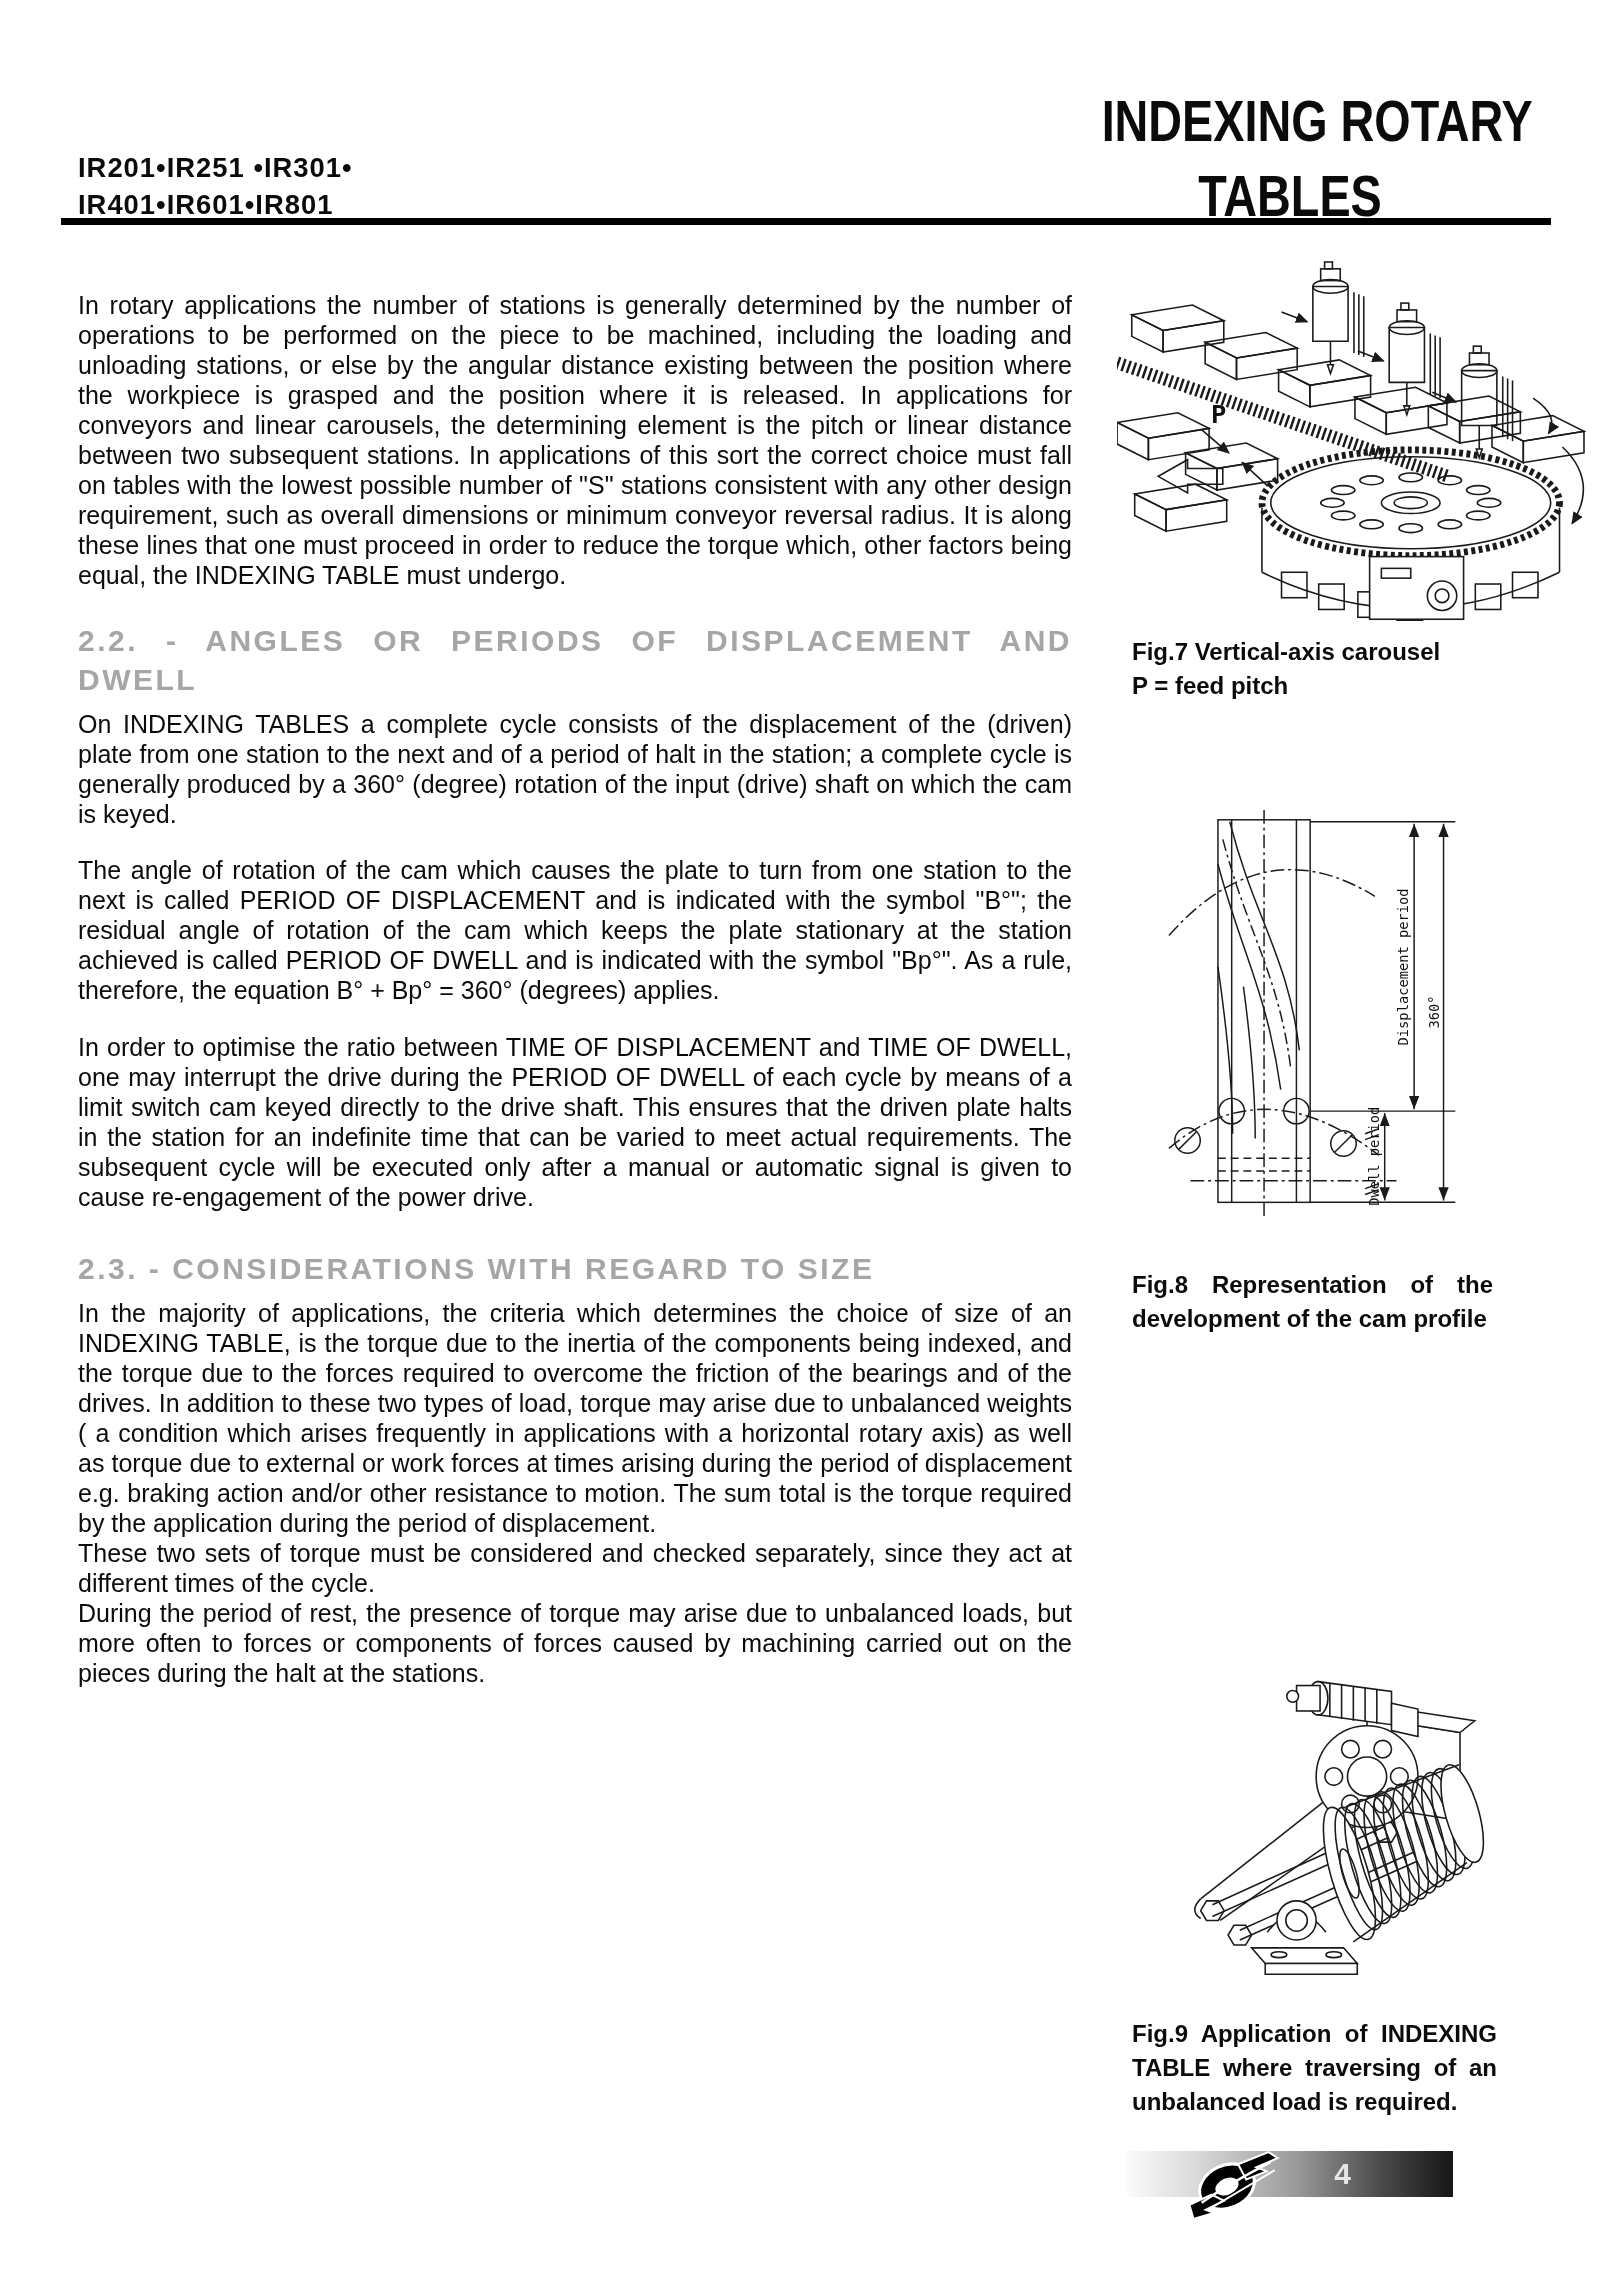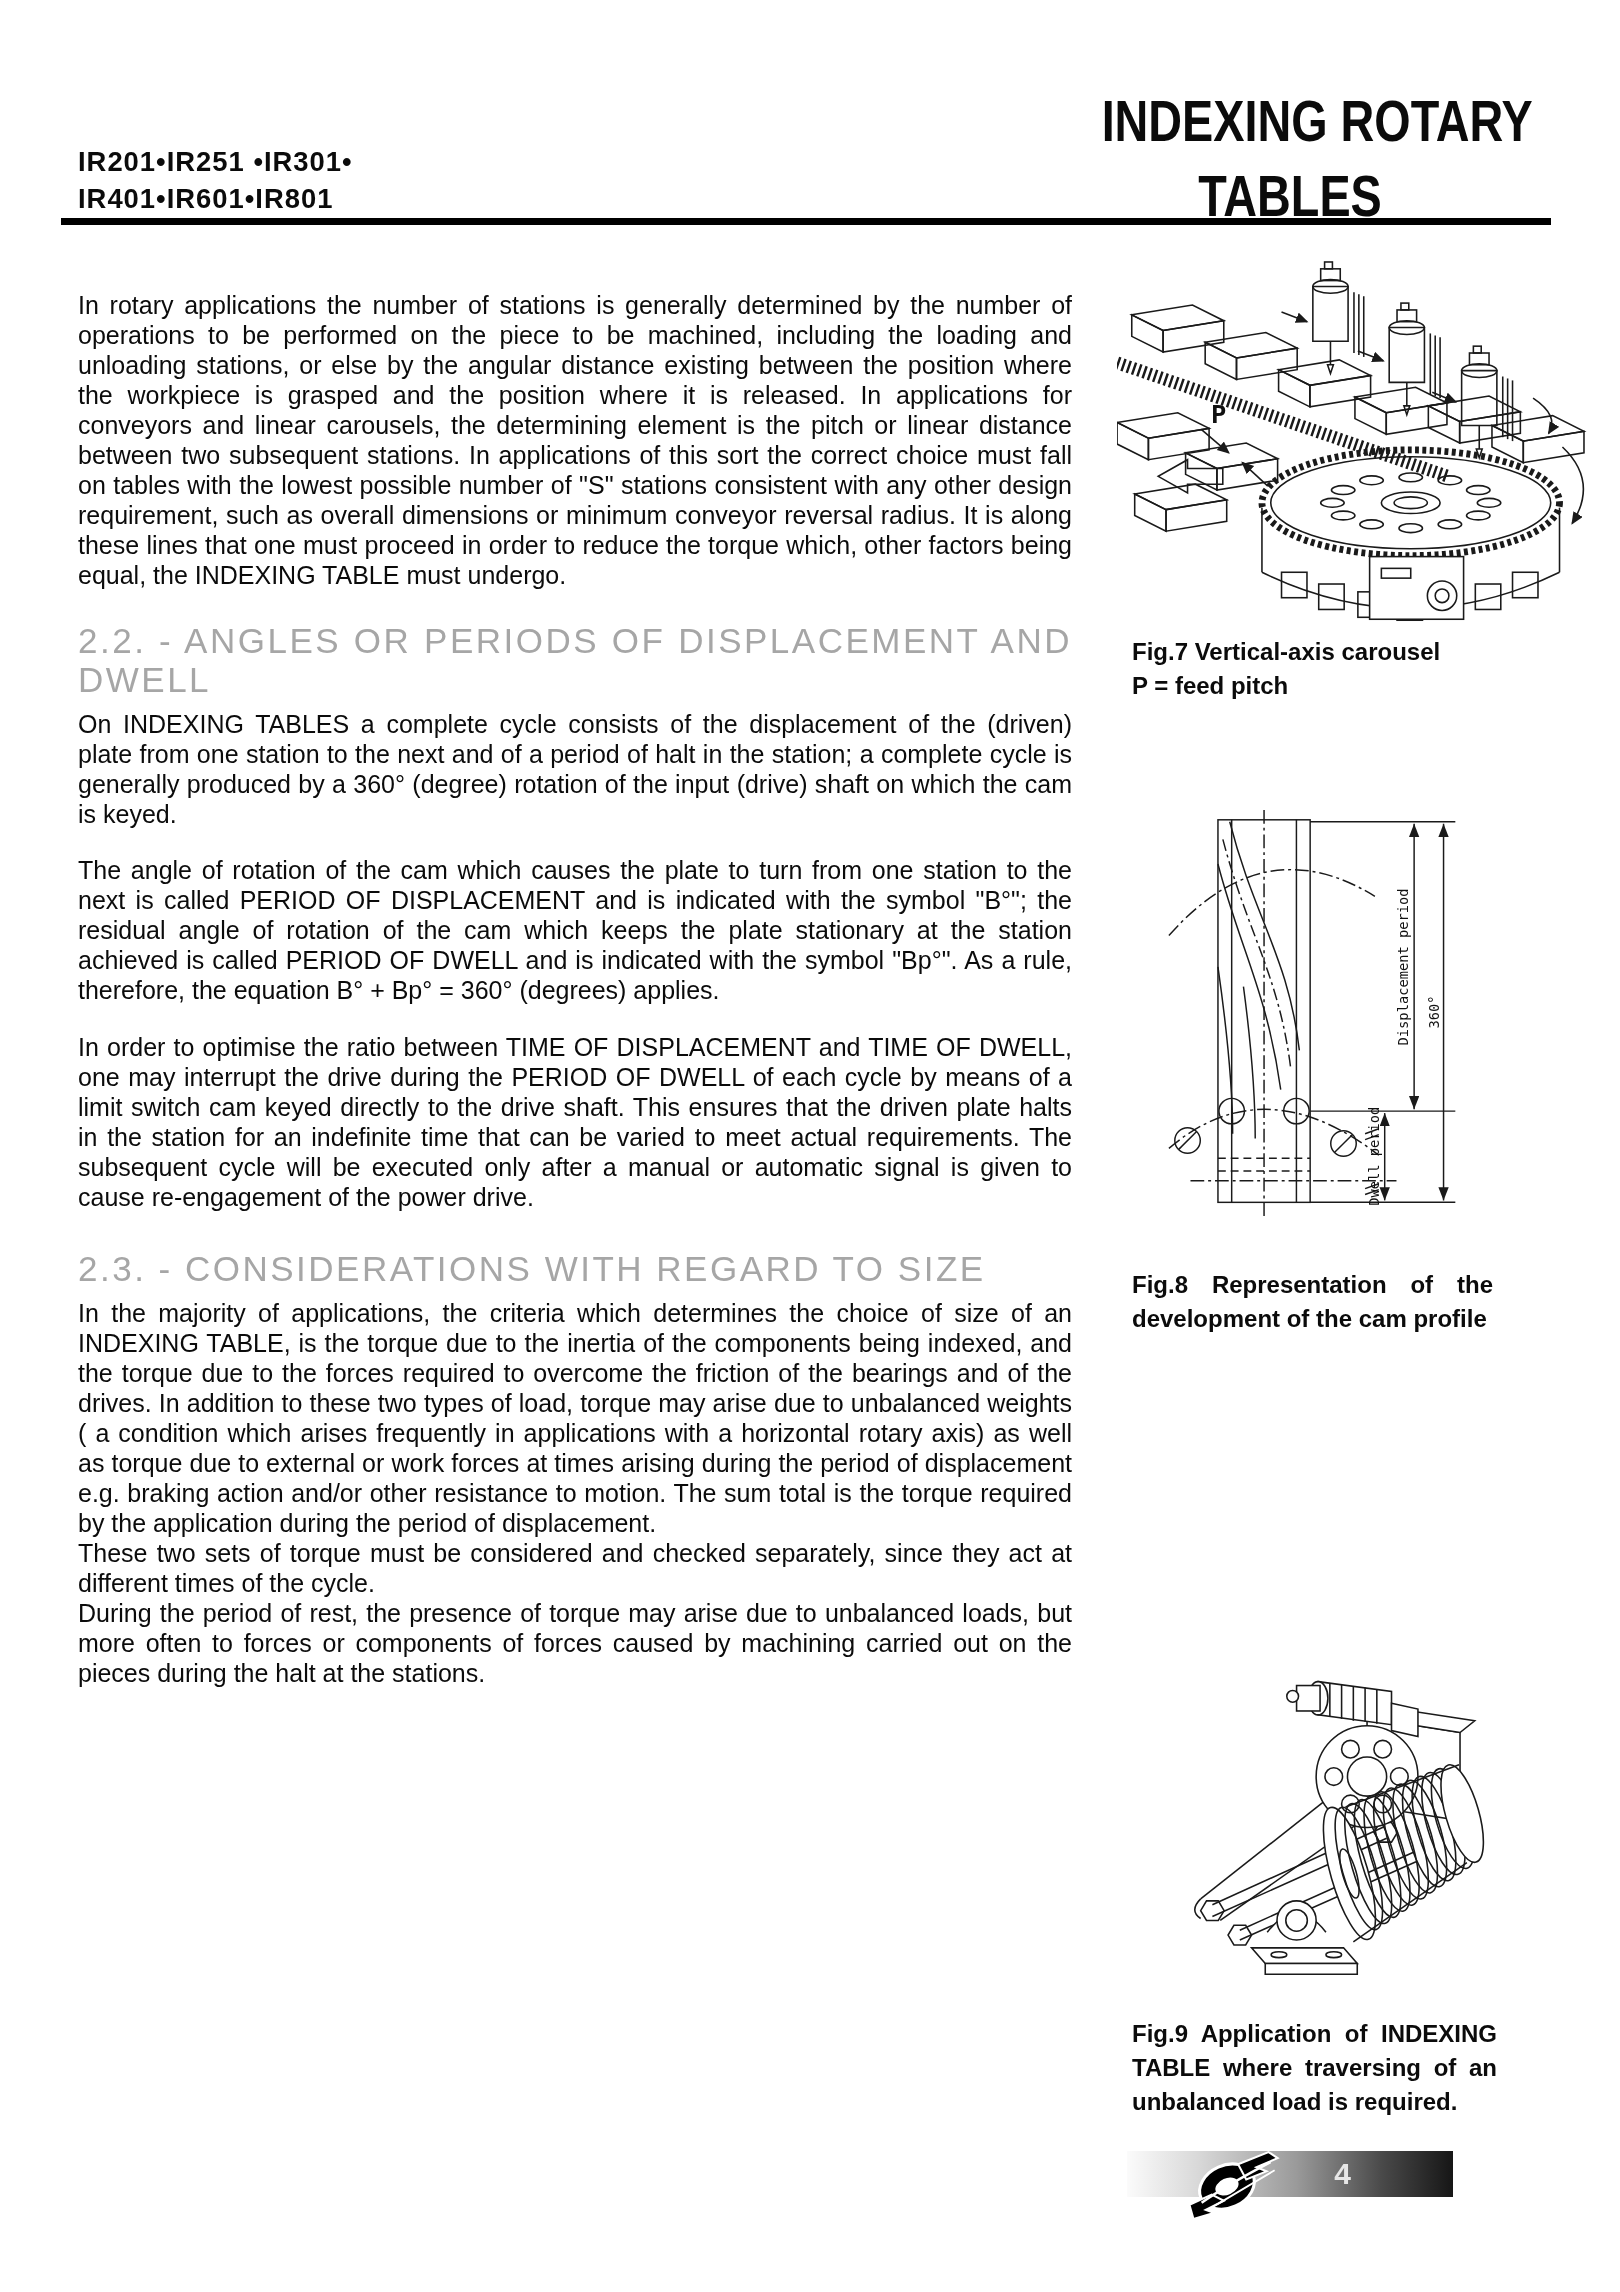--- a/index.html
+++ b/index.html
@@ -1,30 +1,30 @@
 <!DOCTYPE html>
 <html><head>
 <meta charset="utf-8">
 <style>
   html,body{margin:0;padding:0;background:#888;}
   .page{position:relative;width:1620px;height:2293px;background:#ffffff;overflow:hidden;
         font-family:"Liberation Sans",sans-serif;color:#0b0b0b;}
   
-  .models{position:absolute;left:78px;top:143px;font-size:27.4px;font-weight:700;
+  .models{position:absolute;left:78px;top:149px;font-size:27.4px;font-weight:700;
           letter-spacing:1px;line-height:37px;white-space:nowrap;}
   .title{position:absolute;right:87px;top:84px;text-align:center;font-weight:700;
          font-size:57px;line-height:75px;white-space:nowrap;}
   .title .tline{display:inline-block;transform:scaleX(.82);transform-origin:100% 50%;}
   .rule{position:absolute;left:61px;top:218px;width:1490px;height:6.9px;background:#000;}
   
   .col-left{position:absolute;left:78px;top:290px;width:994px;font-size:25px;
             line-height:30px;text-align:justify;}
   .para{margin:0 0 26.5px 0;}
   .para0{margin:0;}
-  .h-sec{font-size:35px;font-weight:400;color:#a6a6a6;letter-spacing:2.5px;
+  .h-sec{font-size:30px;font-weight:700;color:#a6a6a6;letter-spacing:2.5px;
          line-height:39px;margin:31px 0 9.8px 0;text-align:justify;}
   .h-sec2{margin-top:37px;}
   
   .art{position:absolute;}
   .cap{position:absolute;font-size:24px;font-weight:700;line-height:34px;}
   .cap-j{text-align:justify;margin-top:45px;}
   
   .footer-bar{position:absolute;left:1127px;top:2151px;width:326px;height:46px;
     background:linear-gradient(90deg,#fbfbfb 0%,#d8d8d8 22%,#9a9a9a 52%,#4a4a4a 78%,#161616 100%);}
   .footer-num{position:absolute;left:1313px;top:2157px;width:59px;text-align:center;

